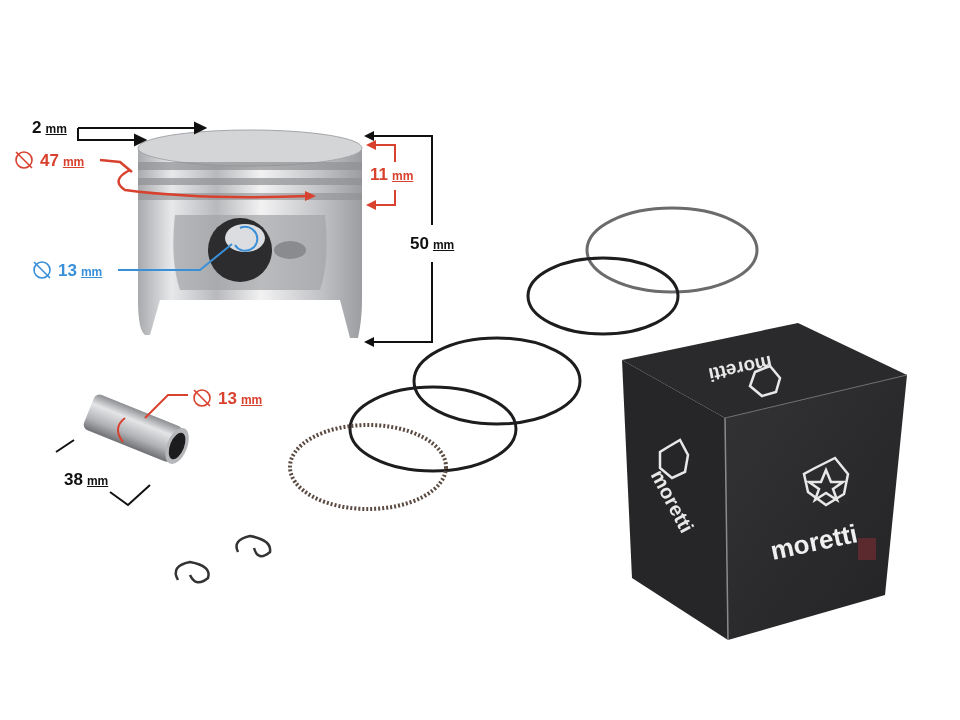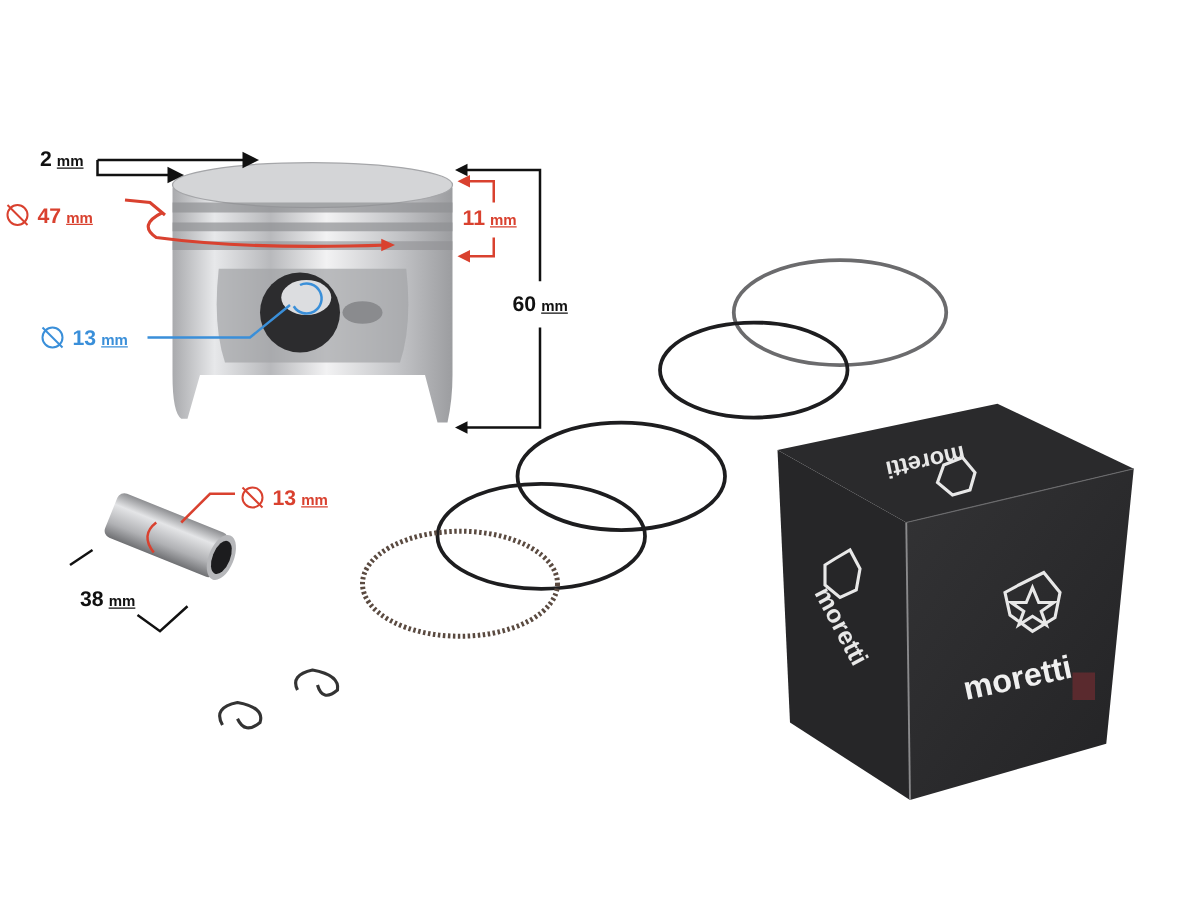--- a/index.html
+++ b/index.html
@@ -123,36 +123,36 @@
     </g>
     <rect x="858" y="538" width="18" height="22" fill="#5a2a2e"></rect>
   </g>
 </svg>
 
 <div class="lbl black" style="left:32px;top:118px;">
   <span class="num">2</span>
   <span class="unit">mm</span>
 </div>
 
-<div class="lbl red" style="left:4px;top:146px;margin-top:12px;">
+<div class="lbl red" style="left:14px;top:146px;">
   <svg class="diam" viewBox="0 0 20 20">
       <circle cx="10" cy="10" r="8" fill="none" stroke="#d9412f" stroke-width="1.6"></circle>
       <line x1="2" y1="2" x2="18" y2="18" stroke="#d9412f" stroke-width="1.6"></line>
     </svg>
   <span class="num">47</span>
   <span class="unit">mm</span>
 </div>
 
 <div class="lbl red" style="left:370px;top:165px;">
   <span class="num">11</span>
   <span class="unit">mm</span>
 </div>
 
 <div class="lbl black" style="left:410px;top:234px;">
-  <span class="num">60</span>
+  <span class="num">50</span>
   <span class="unit">mm</span>
 </div>
 
 <div class="lbl blue" style="left:32px;top:256px;">
   <svg class="diam" viewBox="0 0 20 20">
       <circle cx="10" cy="10" r="8" fill="none" stroke="#3a8fd9" stroke-width="1.6"></circle>
       <line x1="2" y1="2" x2="18" y2="18" stroke="#3a8fd9" stroke-width="1.6"></line>
     </svg>
   <span class="num">13</span>
   <span class="unit">mm</span>

